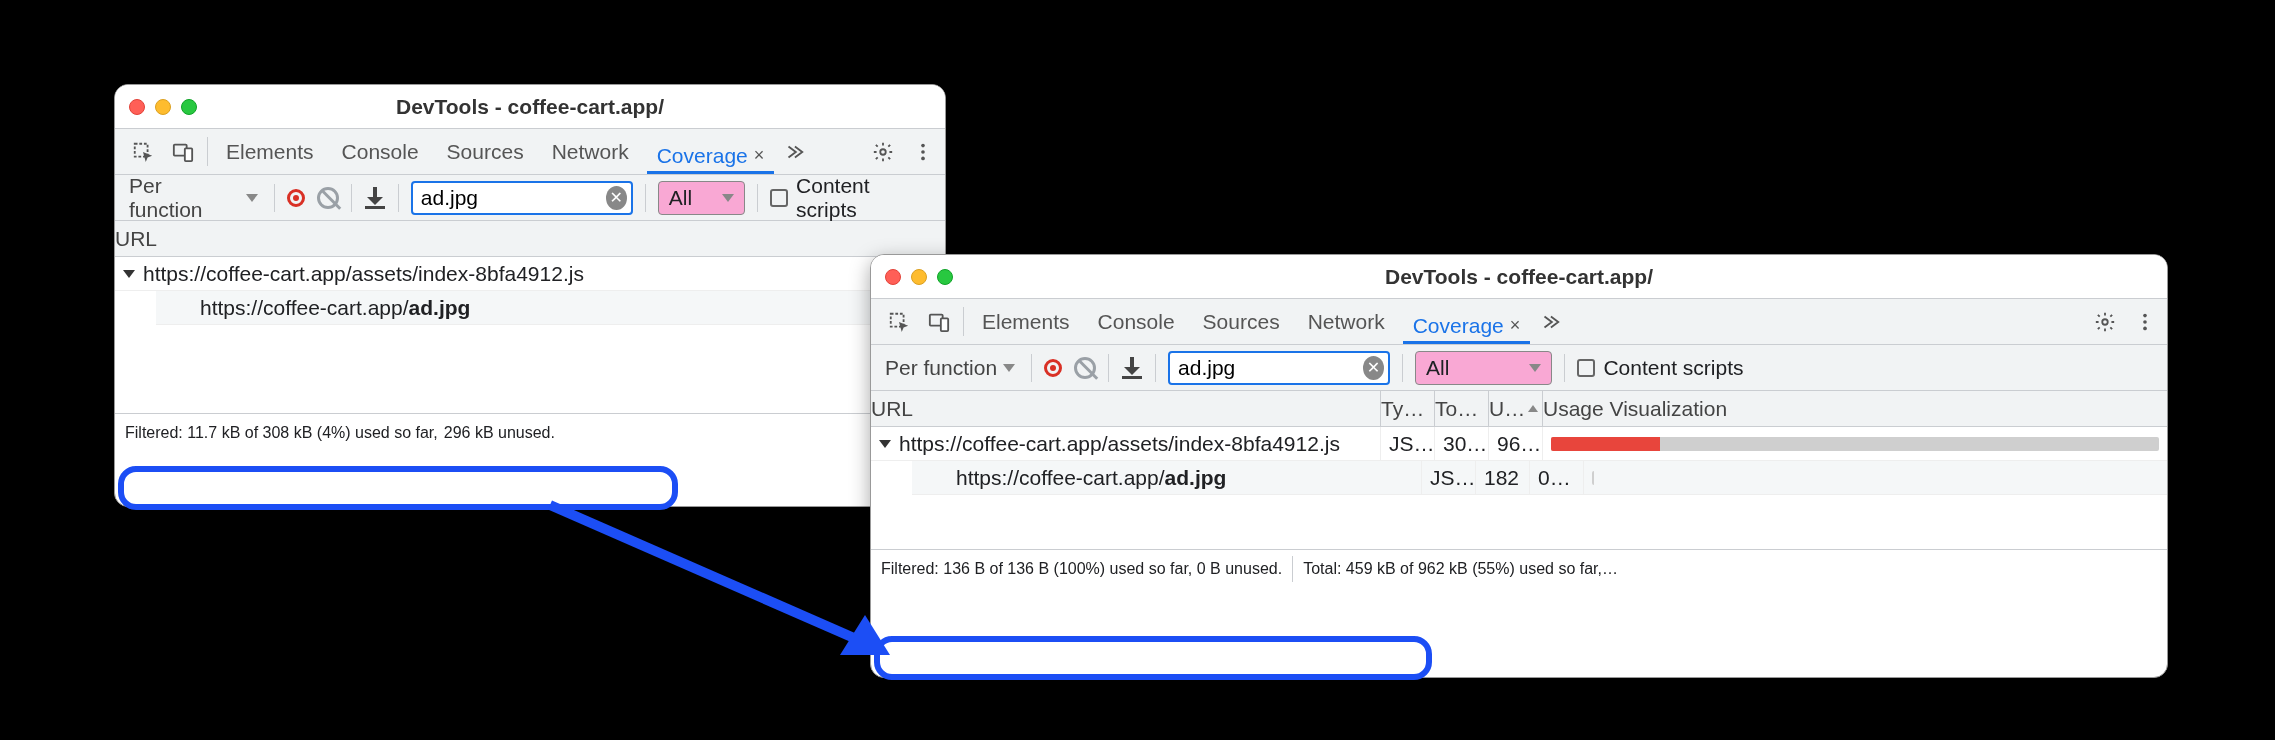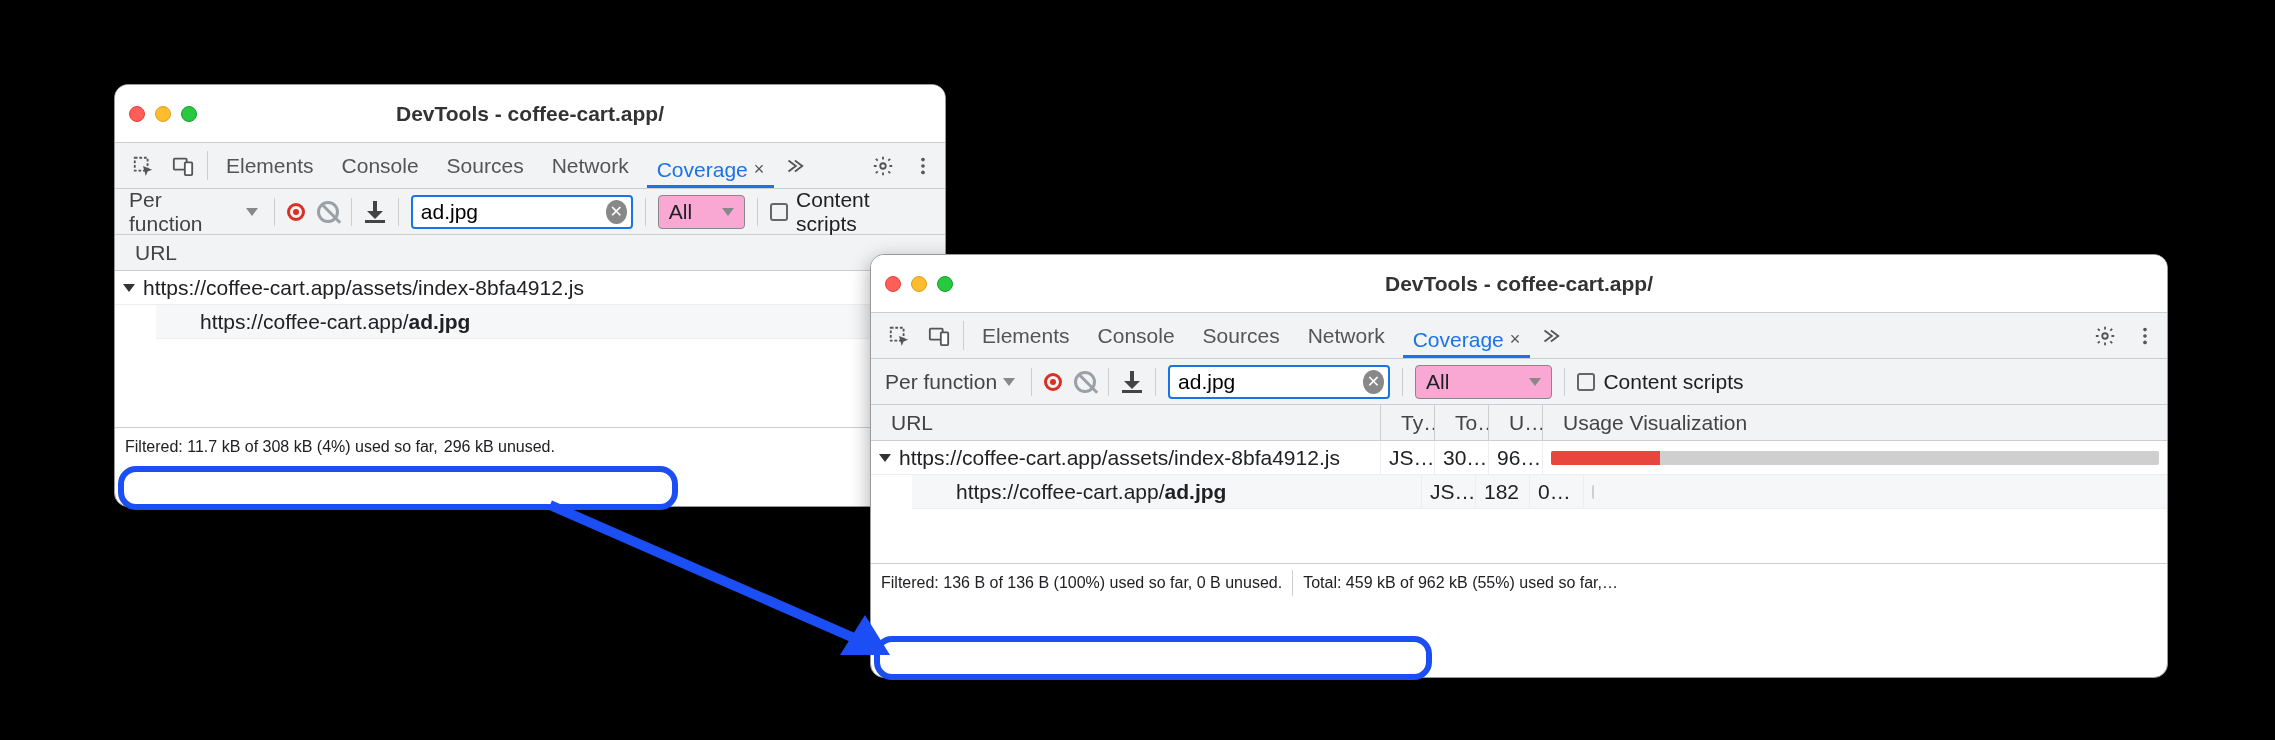--- a/index.html
+++ b/index.html
@@ -21,21 +21,21 @@
   body{
     margin:0;background:var(--bg);width:2275px;height:740px;
     font-family:Helvetica,Arial,sans-serif;font-size:21px;color:var(--text);
     position:relative;
   }
   .window{
     position:absolute;background:var(--win-bg);border-radius:14px;
     box-shadow:0 6px 20px rgba(0,0,0,.35);overflow:hidden;border:1px solid #999;
   }
   
-  .titlebar{height:58px;background:#fff;border-bottom:1px solid var(--border);
+  .titlebar{height:44px;background:#fff;border-bottom:1px solid var(--border);
     display:flex;align-items:center;padding:12px 14px;position:relative;}
   .traffic{display:flex;gap:10px;}
   .dot{width:16px;height:16px;border-radius:50%;}
   .dot.r{background:#ff5f57;border:1px solid #e24238;}
   .dot.y{background:#febc2e;border:1px solid #dba020;}
   .dot.g{background:#28c840;border:1px solid #10a328;}
   .title{position:absolute;left:0;right:0;text-align:center;font-weight:700;font-size:21px;color:#333;}
   
   .tabstrip{height:46px;background:var(--pane-bg);border-bottom:1px solid var(--border);
     display:flex;align-items:stretch;padding:0 8px;gap:0;}
@@ -60,21 +60,21 @@
   .dl::before{content:"";position:absolute;left:9px;top:0;width:4px;height:12px;background:#444;}
   .dl::after{content:"";position:absolute;left:3px;top:10px;border-left:8px solid transparent;border-right:8px solid transparent;border-top:8px solid #444;}
   .dl .bar{position:absolute;left:1px;right:1px;bottom:0;height:3px;background:#444;}
   .search{display:flex;align-items:center;border:2px solid var(--link);border-radius:4px;background:#fff;height:34px;}
   .search input{border:none;outline:none;font-size:21px;padding:0 8px;background:transparent;width:100%;}
   .clear{width:24px;height:24px;border-radius:50%;background:#888;color:#fff;display:flex;align-items:center;justify-content:center;font-size:16px;margin-right:4px;}
   .select{display:flex;align-items:center;gap:30px;border:1px solid #888;border-radius:4px;background:#f9a8d4;height:34px;padding:0 10px;}
   .cb{width:18px;height:18px;border:2px solid #666;border-radius:3px;}
   
   .list-head{height:36px;background:var(--pane-bg);border-bottom:1px solid var(--border);display:flex;align-items:stretch;}
-  .col{display:flex;align-items:center;padding:0 20px;border-right:1px solid var(--border);color:#444;overflow:hidden;white-space:nowrap;text-overflow:ellipsis;}
+  .col{display:flex;align-items:center;padding:0 0;border-right:1px solid var(--border);color:#444;overflow:hidden;white-space:nowrap;text-overflow:ellipsis;}
   .col:last-child{border-right:none;}
   .sort-tri{width:0;height:0;border-left:5px solid transparent;border-right:5px solid transparent;border-bottom:7px solid #888;margin-left:3px;}
   
   .rows{background:#fff;}
   .row{height:34px;display:flex;align-items:stretch;border-bottom:1px solid #eee;}
   .row.alt{background:#f5f7f8;margin-left:41px;}
   .cell{display:flex;align-items:center;padding:12px 8px;border-right:1px solid #eee;overflow:hidden;white-space:nowrap;}
   .cell:last-child{border-right:none;}
   .twist{width:0;height:0;border-left:6px solid transparent;border-right:6px solid transparent;border-top:8px solid #333;margin-right:8px;}
   .usage-bar{flex:1;height:14px;background:var(--bar-gray);position:relative;border-radius:2px;margin:0 0;}

